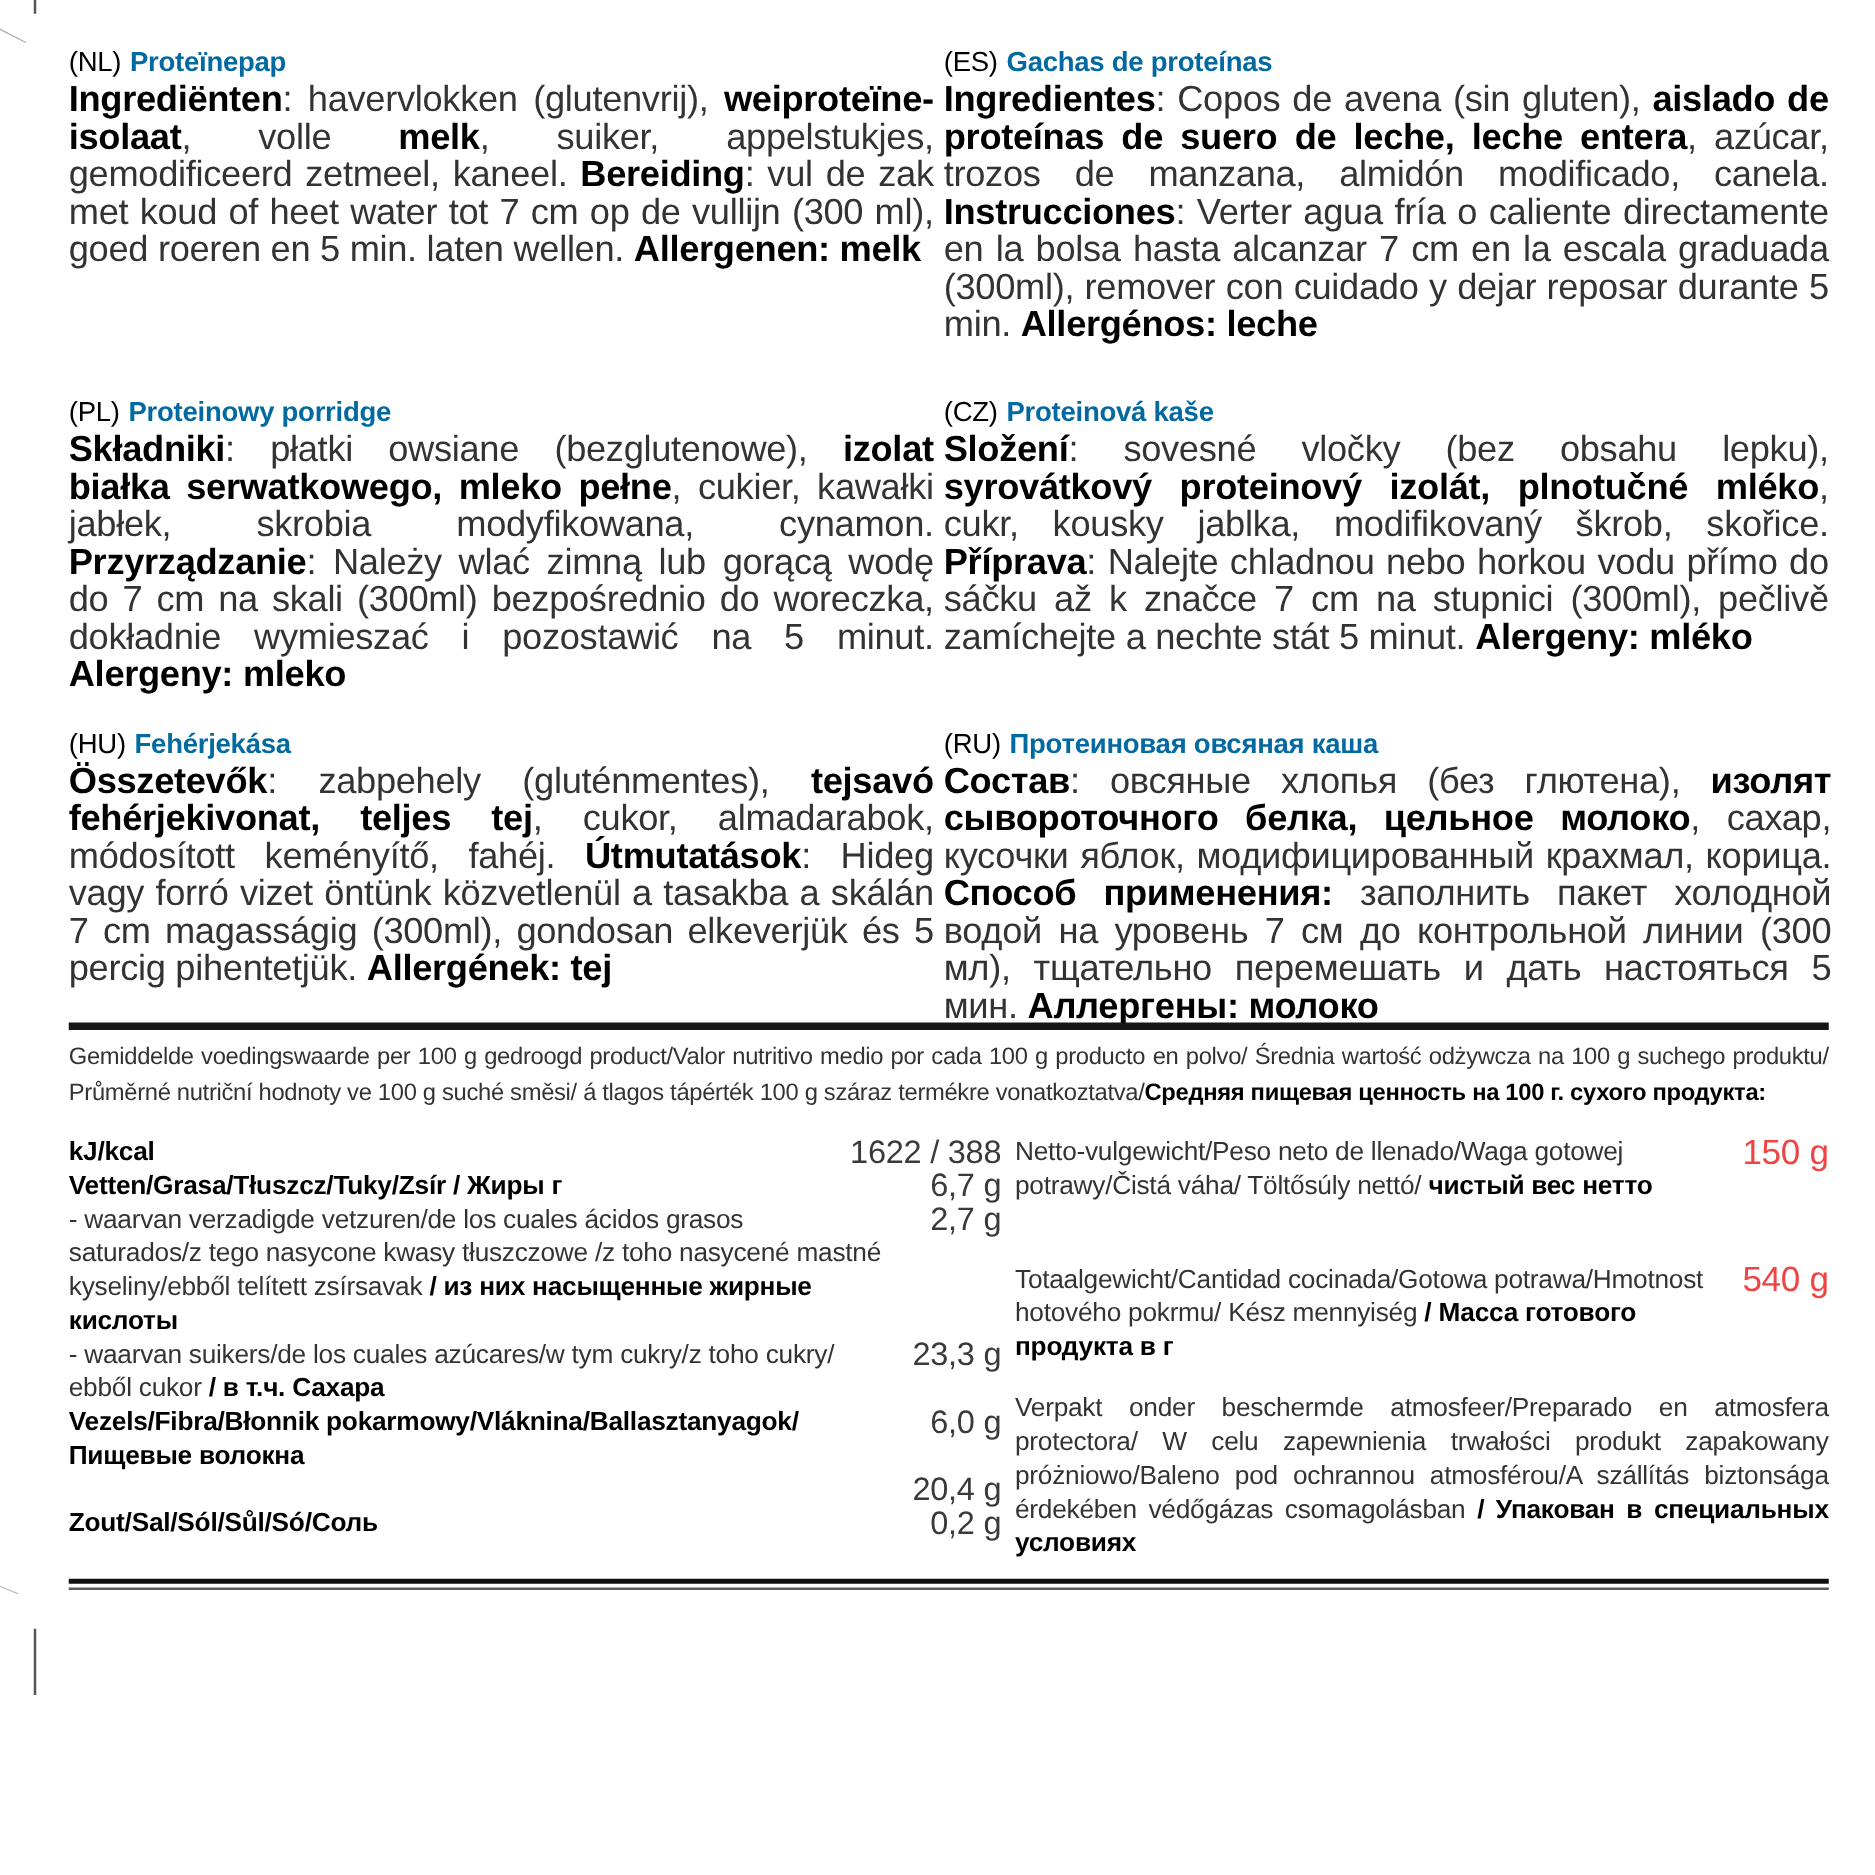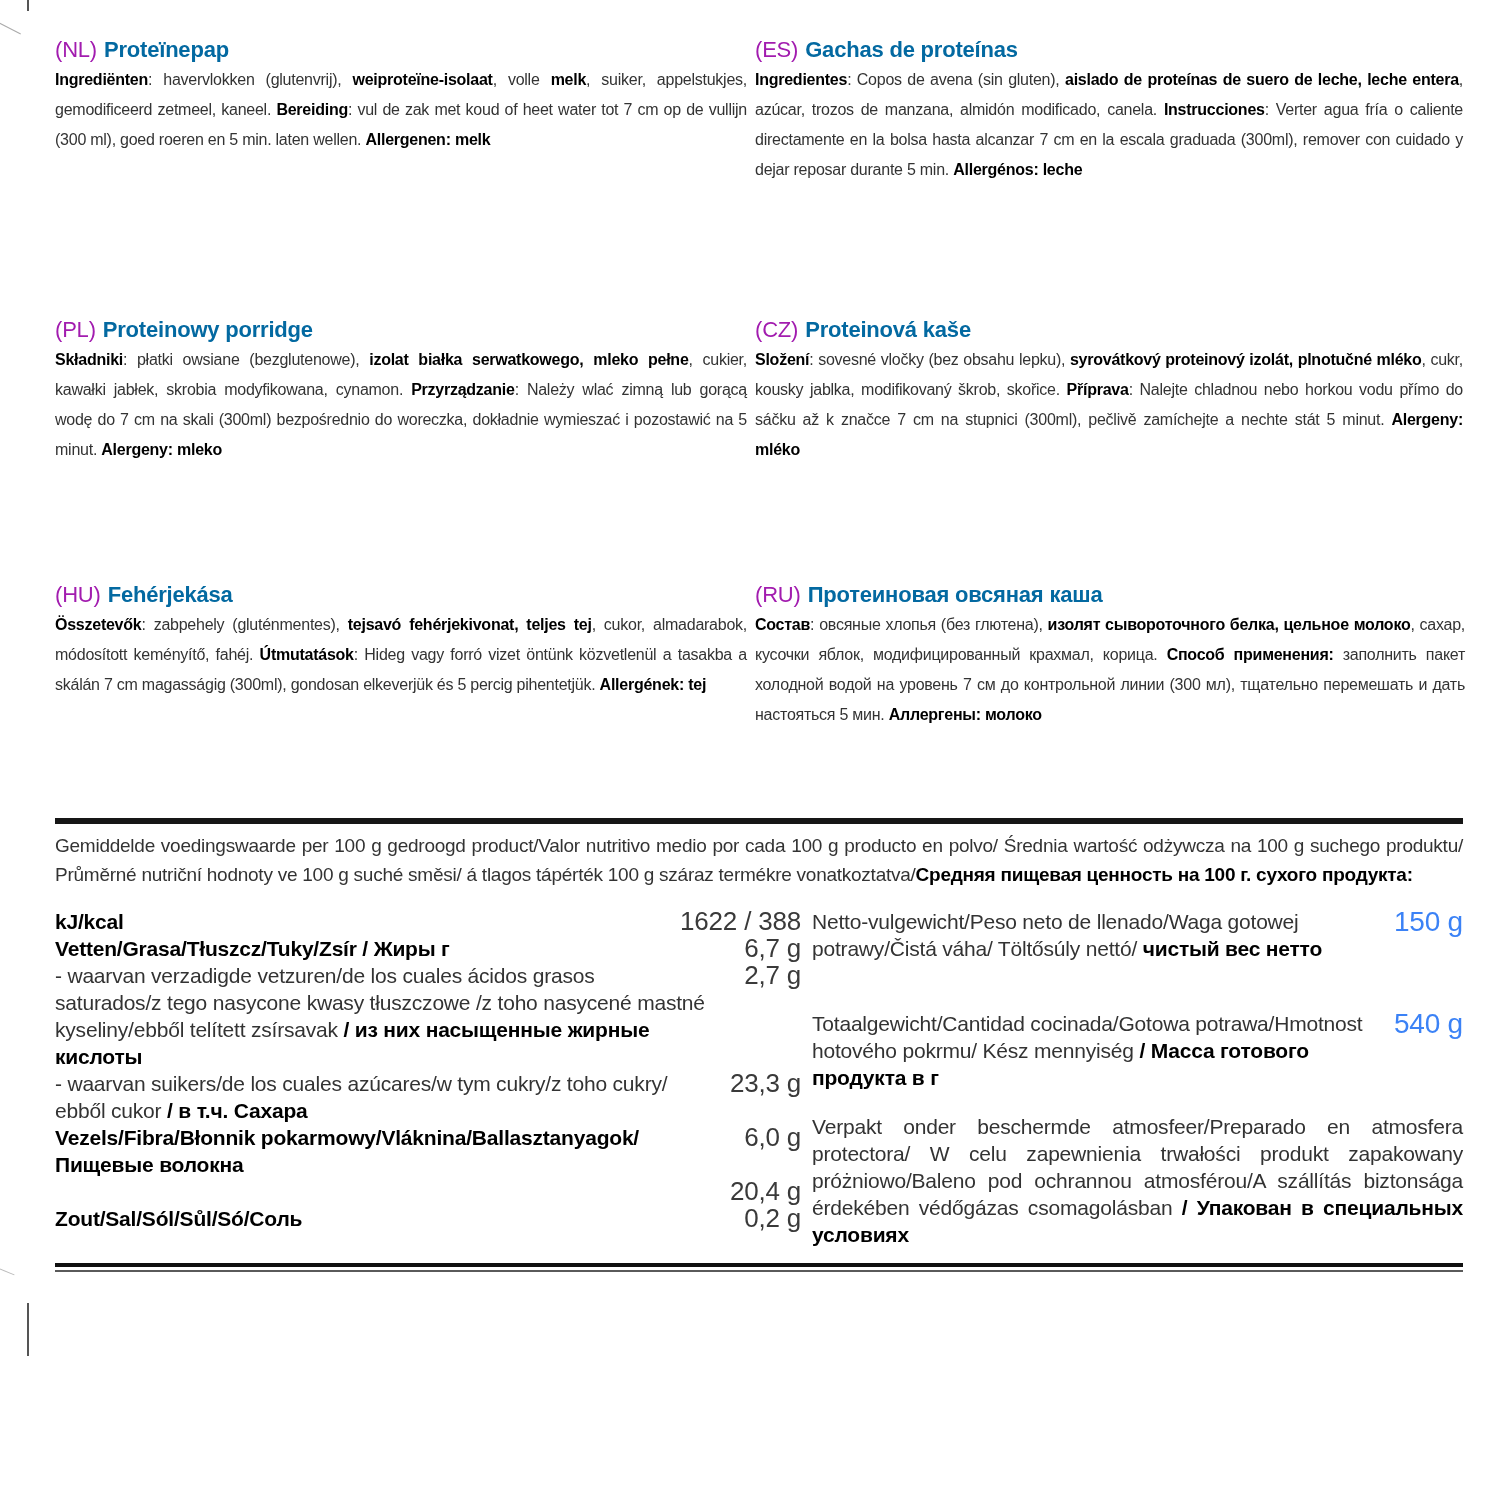--- a/index.html
+++ b/index.html
@@ -15,41 +15,41 @@
 
   
   .lang{position:absolute;}
   .sec-nl{left:55px;top:34px;width:692px;}
   .sec-es{left:755px;top:34px;width:708px;}
   .sec-pl{left:55px;top:314px;width:692px;}
   .sec-cz{left:755px;top:314px;width:708px;}
   .sec-hu{left:55px;top:579px;width:692px;}
   .sec-ru{left:755px;top:579px;width:710px;}
   .lang-head{font-size:22px;line-height:31px;letter-spacing:-0.2px;}
-  .lang-head .code{font-weight:400;color:#a21caf;margin-right:7px;}
+  .lang-head .code{font-weight:400;color:#000000;margin-right:7px;}
   .lang-head .title{font-weight:700;color:#0369a1;}
-  .lang-body{margin:0;font-size:16px;line-height:30px;text-align:justify;
+  .lang-body{margin:0;font-size:29px;line-height:30px;text-align:justify;
              letter-spacing:-0.25px;color:#333;}
   span.r{font-weight:400;color:#333;}
   span.b{font-weight:700;color:#000;}
 
   
   .rule-top{position:absolute;left:55px;top:818px;width:1408px;height:6px;background:#161616;}
   .intro{position:absolute;left:55px;top:831px;width:1408px;margin:0;font-size:19px;
          line-height:29px;text-align:justify;letter-spacing:-0.25px;color:#333;}
   .ntable{position:absolute;font-size:21px;line-height:27px;letter-spacing:-0.2px;}
   .ntable-left{left:55px;top:908px;width:746px;}
   .ntable-right{left:812px;top:908px;width:651px;}
   .trow{display:flex;align-items:flex-start;}
   .ntable-left .tlabel{width:650px;}
   .ntable-right .tlabel{width:556px;}
   .tlabel.full{width:100%;text-align:justify;}
   .tvalue{flex:1 1 auto;text-align:right;white-space:nowrap;font-weight:400;
           color:#3a3a3a;font-size:26px;line-height:27px;letter-spacing:-0.2px;}
-  .ntable-right .tvalue{font-size:28px;color:#3b82f6;}
+  .ntable-right .tvalue{font-size:28px;color:#ef4444;}
   .ntable-right .trow:nth-child(1){margin-bottom:48px;}
   .ntable-right .trow:nth-child(2){margin-bottom:22px;}
   .ntable-right .trow:nth-child(3){margin-bottom:2px;}
   .rule-bottom{position:absolute;left:55px;top:1263px;width:1408px;}
   .rb1{height:4px;background:#101010;}
   .rb2{height:2px;background:#5a5a5a;margin-top:3px;}
 </style>
 </head>
 <body>
 

